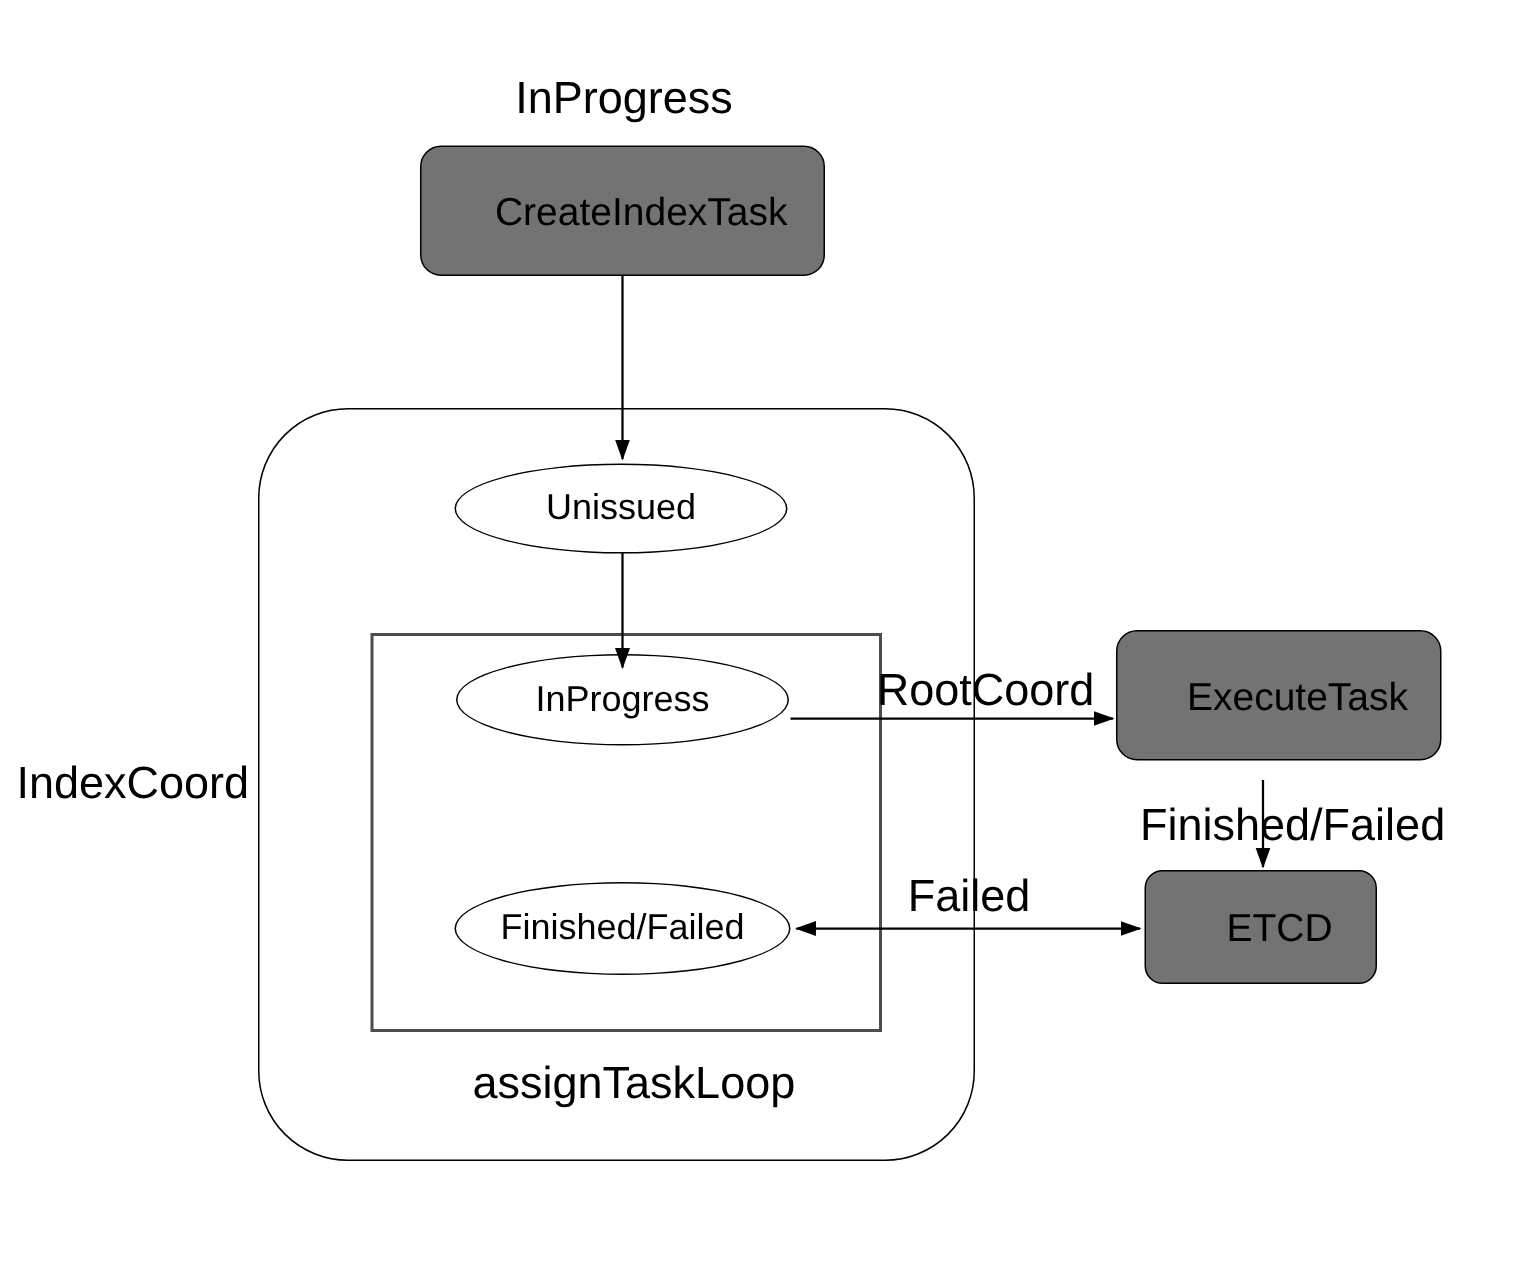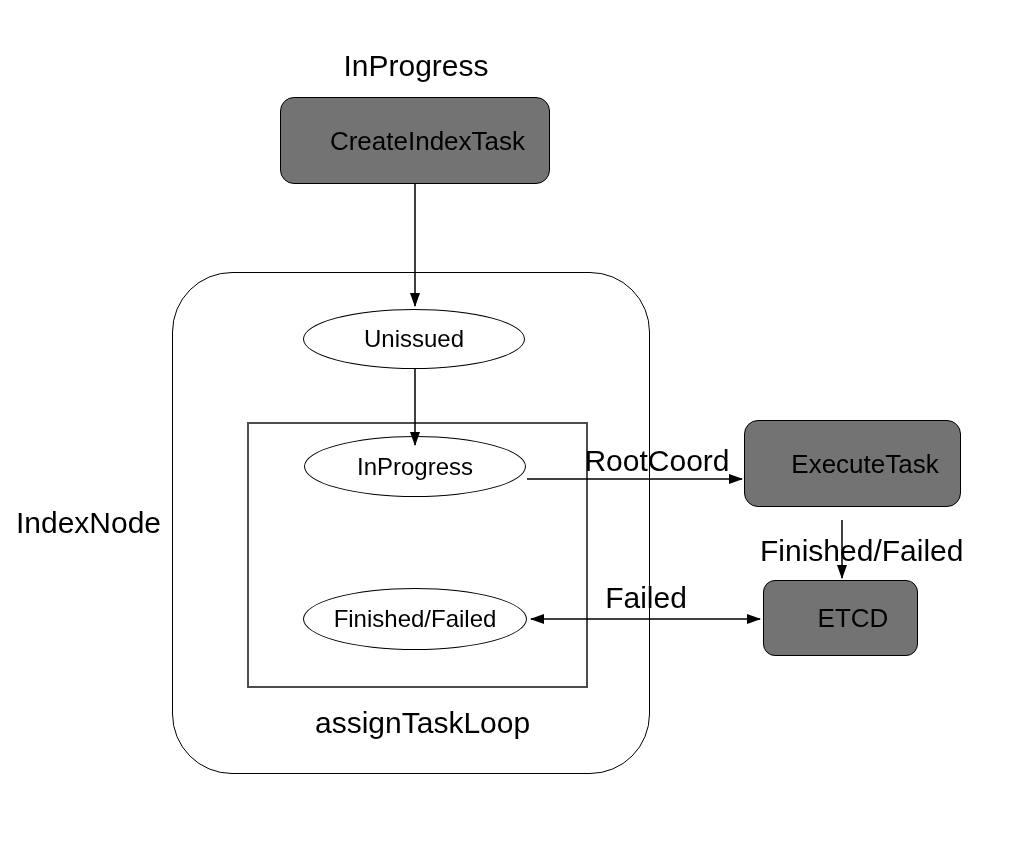--- a/index.html
+++ b/index.html
@@ -119,21 +119,21 @@
   <div class="node-ellipse" style="left:304px; top:436px; width:222px; height:61px;">
     <span>InProgress</span>
   </div>
 
   <div class="node-ellipse" style="left:303px; top:588px; width:224px; height:62px;">
     <span>Finished/Failed</span>
   </div>
 
   <div class="diagram-label" style="left:316px; top:51px; width:200px;">InProgress</div>
 
-  <div class="diagram-label" style="left:0px; top:508px; width:177px;">IndexNode</div>
+  <div class="diagram-label" style="left:0px; top:508px; width:177px;">IndexCoord</div>
 
 
   <div class="diagram-label" style="left:303px; top:708px; width:204px;margin-left:12px;">assignTaskLoop</div>
 
   <div class="diagram-label" style="left:577px; top:446px; width:160px;">RootCoord</div>
 
   <div class="diagram-label" style="left:760px; top:536px; width:200px;">Finished/Failed</div>
 
   <div class="diagram-label" style="left:586px; top:583px; width:120px;">Failed</div>
 

